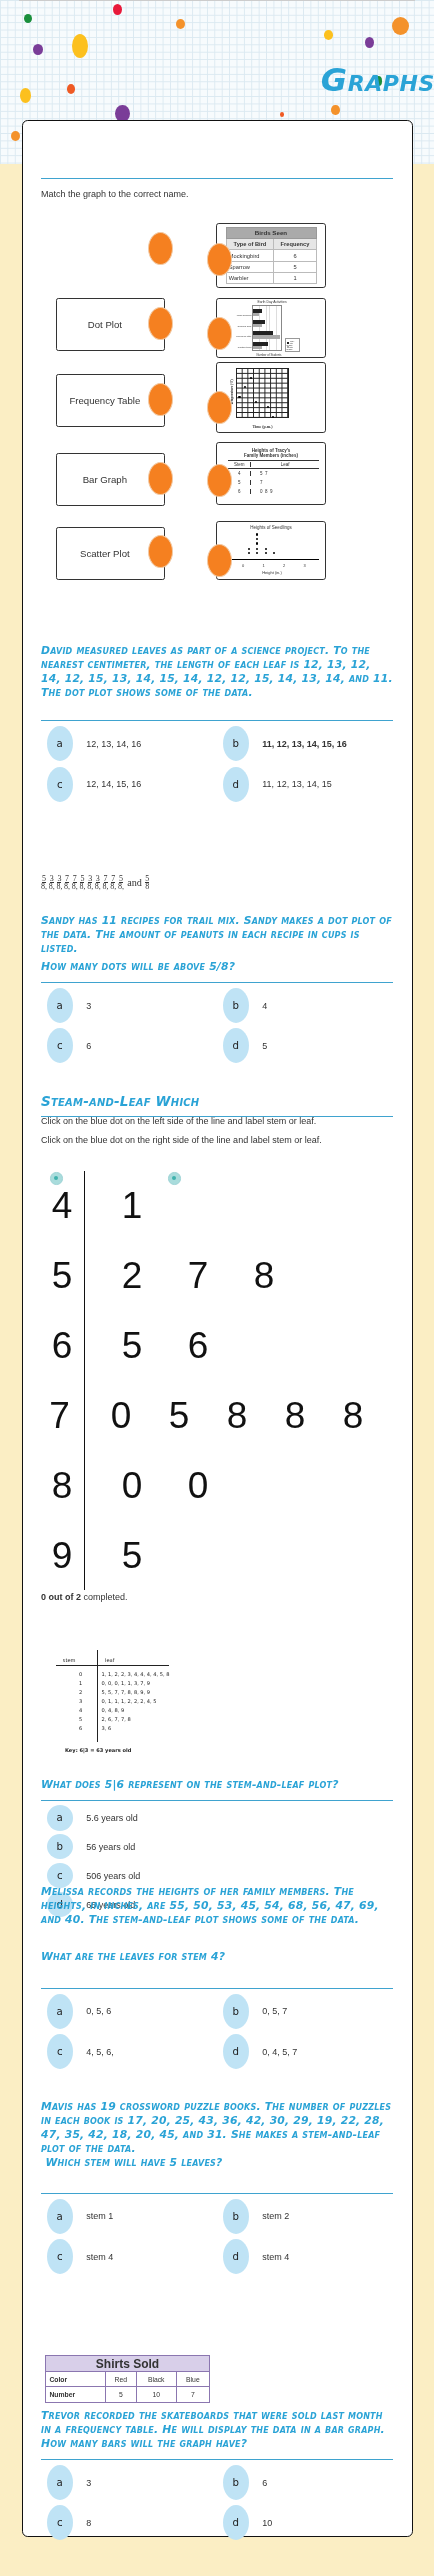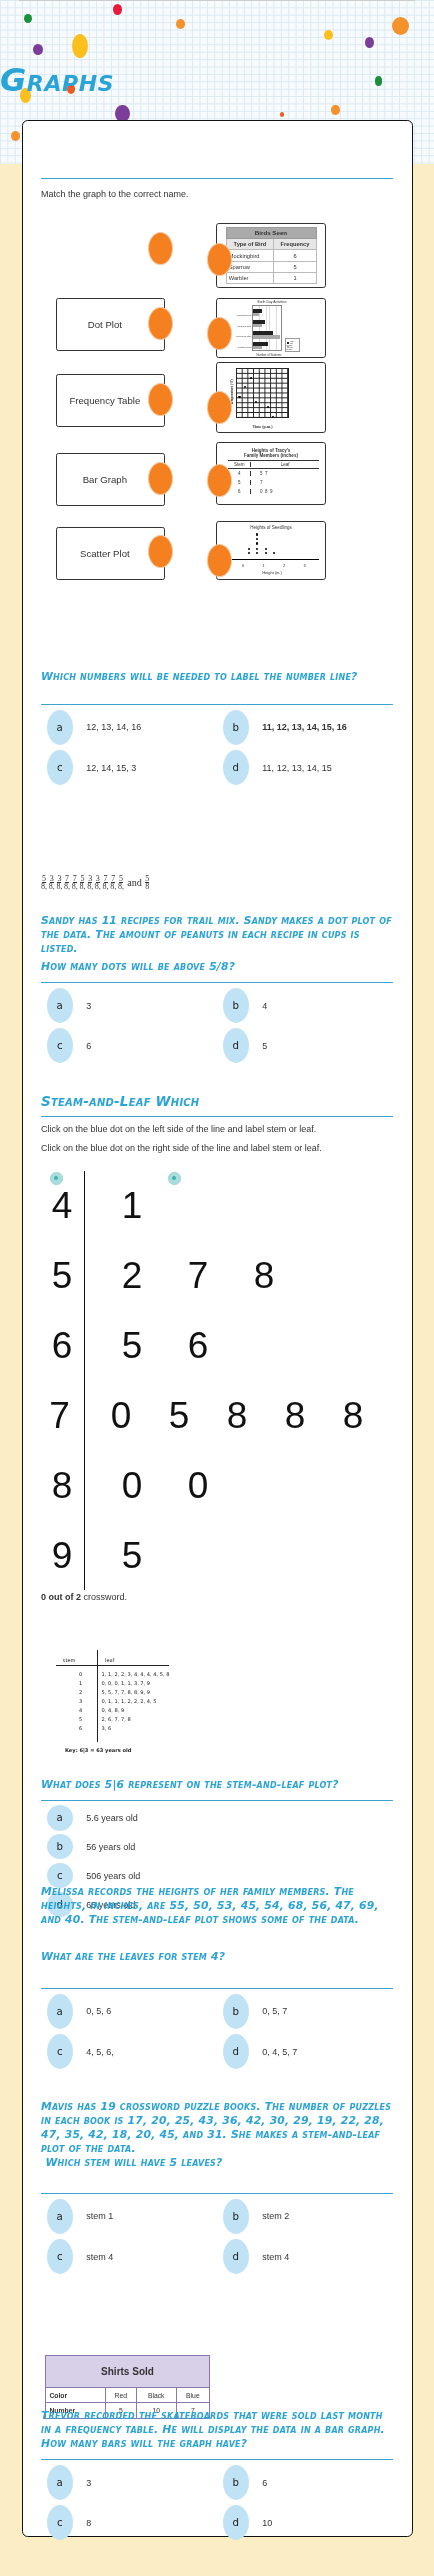--- a/index.html
+++ b/index.html
@@ -3,21 +3,21 @@
 <meta charset="utf-8">
 <style>
 *{box-sizing:border-box;margin:0;padding:0}
 body{width:435px;height:2576px;position:relative;overflow:hidden;font-family:"Liberation Sans",sans-serif;color:#333;
 background:#fbeec4;}
 .hdr{position:absolute;left:0;top:0;width:435px;height:164px;background-color:#f7fbfd;
 background-image:linear-gradient(#dbe9f1 0.6px,transparent 0.6px),linear-gradient(90deg,#dbe9f1 0.6px,transparent 0.6px);
 background-size:7.4px 7.4px;}
 .topline{position:absolute;left:19px;top:0;width:396px;height:1.1px;background:#ccc}
 .blob{position:absolute;border-radius:50%}
-.title{position:absolute;left:0;top:61px;width:435px;text-align:left;font-family:"DejaVu Sans",sans-serif;font-weight:bold;font-style:italic;font-size:32px;color:#2aa3d6;letter-spacing:0.6px;font-variant:small-caps}
+.title{position:absolute;left:0;top:61px;width:435px;text-align:right;font-family:"DejaVu Sans",sans-serif;font-weight:bold;font-style:italic;font-size:32px;color:#2aa3d6;letter-spacing:0.6px;font-variant:small-caps}
 .card{position:absolute;left:22px;top:120px;width:391px;height:2417px;background:#fff;border:1.7px solid #111;border-radius:5.7px}
 .sec{position:absolute;left:18px;width:352px}
 .hand{font-family:"DejaVu Sans",sans-serif;font-weight:bold;font-style:italic;color:#2aa3d6;font-variant:small-caps;letter-spacing:0.2px}
 .h2{font-size:13.6px}
 .rule{height:0.6px;background:#3fa3cf;width:352px}
 .plain{font-size:9px;color:#333}
 .q{font-size:10.8px;line-height:14px}
 .opts{display:grid;grid-template-columns:176px 176px;row-gap:3.4px}
 .opts.one{grid-template-columns:351px}
 .opt{display:flex;align-items:center;height:37px;cursor:pointer}
@@ -194,34 +194,34 @@
       <span>0</span>
       <span>1</span>
       <span>2</span>
       <span>3</span>
     </div>
     <div style="position:absolute;left:0;top:48px;width:110px;text-align:center;font-size:4px">Height (in.)</div>
   </div>
   <div class="odot" style="left:184px;top:423px"></div>
 
   <div class="sec" style="top:523px">
-    <div class="hand q" style="margin-top:25.5px">Which numbers will be needed to label the number line?</div>
+    <div class="hand q">David measured leaves as part of a science project. To the nearest centimeter, the length of each leaf is 12, 13, 12, 14, 12, 15, 13, 14, 15, 14, 12, 12, 15, 14, 13, 14, and 11. The dot plot shows some of the data.</div>
     <div class="rule" style="margin-top:20.4px"></div>
     <div class="opts" style="margin-top:4.5px">
       <div class="opt">
           <span class="bub">a</span>
           <span class="optxt">12, 13, 14, 16</span>
         </div>
       <div class="opt">
           <span class="bub">b</span>
           <span class="optxt b">11, 12, 13, 14, 15, 16</span>
         </div>
       <div class="opt">
           <span class="bub">c</span>
-          <span class="optxt">12,  14, 15, 3</span>
+          <span class="optxt">12,  14, 15, 16</span>
         </div>
       <div class="opt">
           <span class="bub">d</span>
           <span class="optxt">11, 12, 13, 14, 15</span>
         </div>
     </div>
   </div>
 
   <div class="sec" style="top:754px">
     <div style="font-family:'Liberation Serif',serif;font-size:8px;color:#333;display:flex;align-items:center;gap:1.7px" id="fraclist">
@@ -294,21 +294,21 @@
       <div class="opt">
           <span class="bub">d</span>
           <span class="optxt">5</span>
         </div>
     </div>
   </div>
 
   <div class="sec" style="top:972px">
     <div class="hand h2">Steam-and-Leaf Which</div>
     <div class="rule" style="margin-top:6.8px"></div>
-    <div class="plain" style="margin-top:8px">Click on the blue dot on the left side of the line and label stem or leaf.</div>
+    <div class="plain" style="">Click on the blue dot on the left side of the line and label stem or leaf.</div>
     <div class="plain" style="margin-top:9px">Click on the blue dot on the right side of the line and label stem or leaf.</div>
   </div>
   <div class="sl" style="left:19px;top:1050px;height:419px">
     <div class="slbar"></div>
     <div id="slrows">
         <div class="slrow">
           <span class="st">4</span>
           <span style="width: 17px;"></span>
           <span class="lv">1</span>
         </div>
@@ -342,21 +342,21 @@
         </div>
         <div class="slrow">
           <span class="st">9</span>
           <span style="width: 17px;"></span>
           <span class="lv">5</span>
         </div>
       </div>
     <div class="tdot" style="left:8px;top:1.1px"></div>
     <div class="tdot" style="left:126px;top:1.1px"></div>
   </div>
-  <div class="sec" style="top:1471px;font-size:9px;color:#333"><b>0 out of 2</b><span> crossword.</span></div>
+  <div class="sec" style="top:1471px;font-size:9px;color:#333"><b>0 out of 2</b><span> completed.</span></div>
 
   <div style="position:absolute;left:33px;top:1529px;width:142px;font-size:5.1px;font-family:'DejaVu Sans',sans-serif;color:#222">
     <div style="position:absolute;left:41px;top:0;width:0.6px;height:92px;background:#222"></div>
     <div style="display:flex;height:16px;align-items:flex-end;border-bottom:1.1px solid #222;width:113px;padding-bottom:1.7px">
         <span style="width:41px;padding-left:6.8px">stem</span>
         <span style="padding-left:8px">leaf</span>
       </div>
     <div id="agerows" style="padding-top:3.4px">
         <div style="display: flex; height: 9px; align-items: center;">
           <span style="width: 41px; text-align: right; padding-right: 14.7px;">0</span>
@@ -456,21 +456,21 @@
       <div class="opt">
           <span class="bub">d</span>
           <span class="optxt">stem 4</span>
         </div>
     </div>
   </div>
 
   <table style="position:absolute;left:22px;top:2234px;width:165px;font-size:6.8px;border:0.6px solid #8b76b0">
     <tbody>
         <tr>
-          <th colspan="4" style="background:#d8cfe9;height:32px;font-size:10px;border:0.6px solid #8b76b0">Shirts Sold</th>
+          <th colspan="4" style="background:#d8cfe9;height:16px;font-size:12px;border:0.6px solid #8b76b0">Shirts Sold</th>
         </tr>
     <tr style="height:15.3px">
           <td style="border:0.6px solid #8b76b0;font-weight:bold;padding-left:3.4px;width:60px">Color</td>
           <td style="border:0.6px solid #8b76b0;text-align:center">Red</td>
           <td style="border:0.6px solid #8b76b0;text-align:center">Black</td>
           <td style="border:0.6px solid #8b76b0;text-align:center">Blue</td>
         </tr>
     <tr style="height:15.3px">
           <td style="border:0.6px solid #8b76b0;font-weight:bold;padding-left:3.4px">Number</td>
           <td style="border:0.6px solid #8b76b0;text-align:center">5</td>

